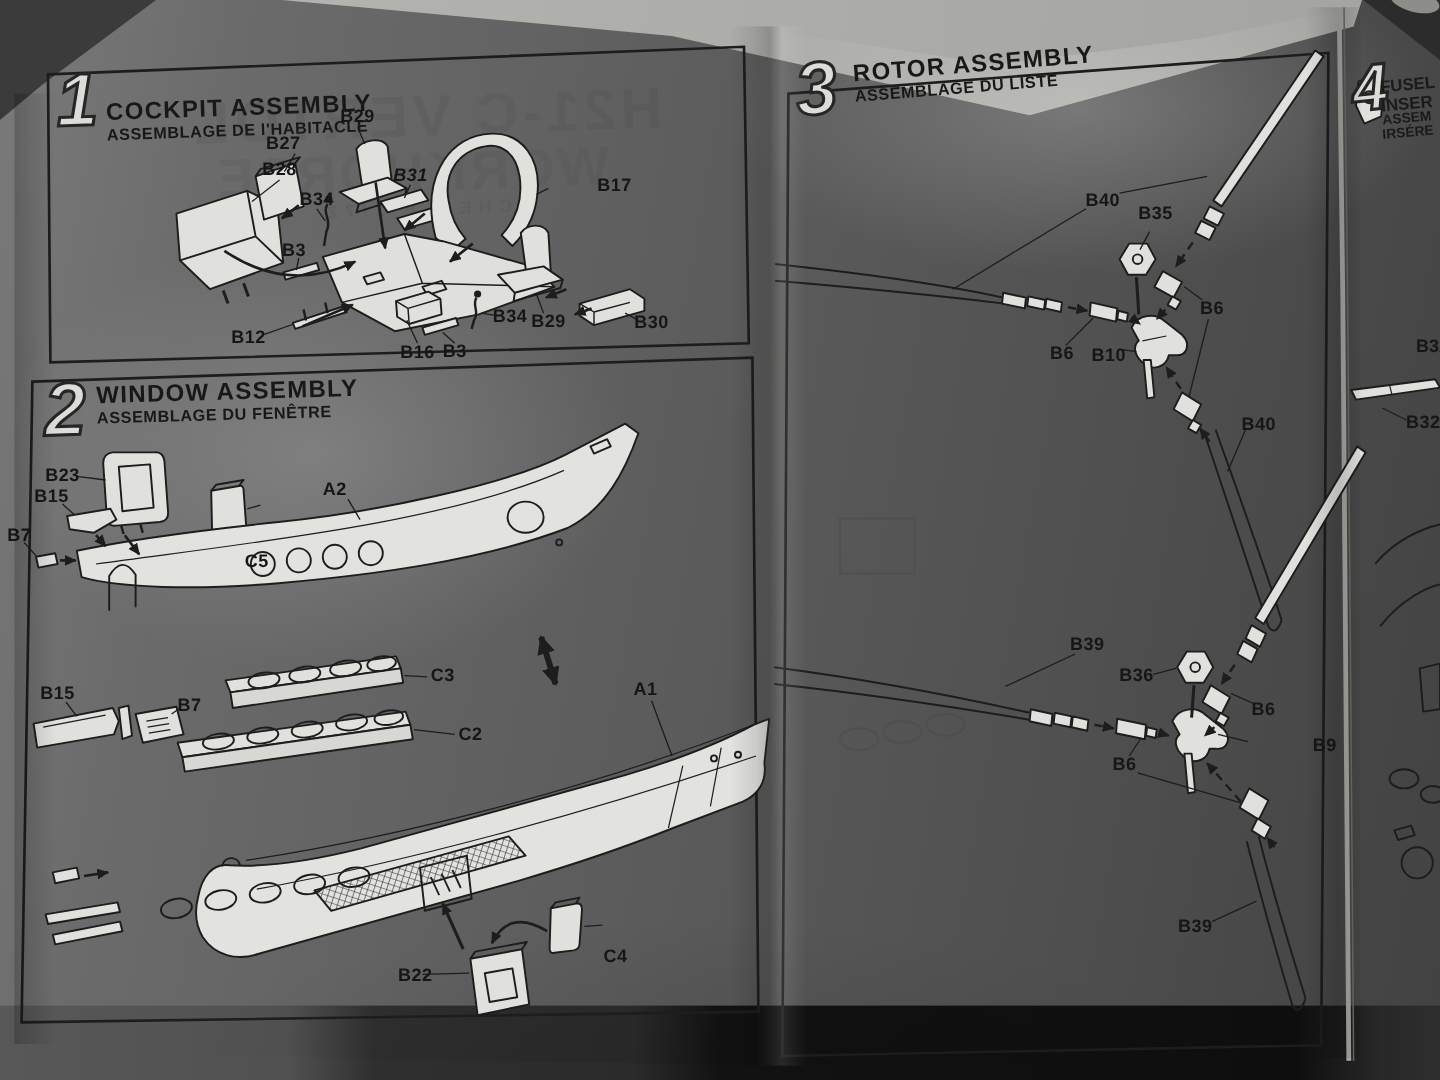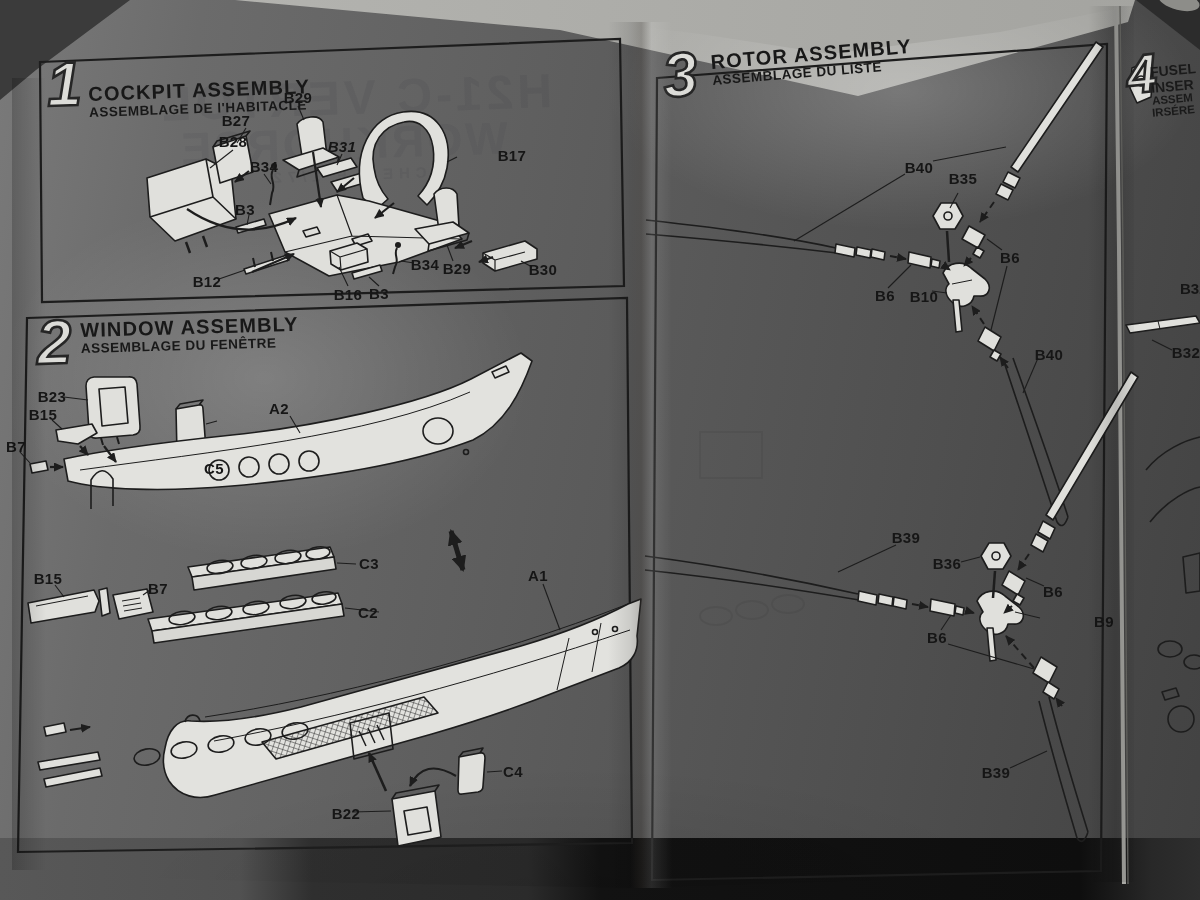--- a/index.html
+++ b/index.html
@@ -358,24 +358,24 @@
   <span class="plabel" style="left:543px; top:269px;">B30</span>
 
   <span class="plabel" style="left:52px; top:396px;">B23</span>
   <span class="plabel" style="left:43px; top:414px;">B15</span>
   <span class="plabel" style="left:16px; top:446px;">B7</span>
   <span class="plabel" style="left:214px; top:421px;margin-top:47px;">C5</span>
   <span class="plabel" style="left:279px; top:408px;">A2</span>
   <span class="plabel" style="left:48px; top:578px;">B15</span>
   <span class="plabel" style="left:158px; top:588px;">B7</span>
   <span class="plabel" style="left:369px; top:563px;">C3</span>
-  <span class="plabel" style="left:368px; top:612px;text-align:center;">C2</span>
+  <span class="plabel" style="left:392px; top:612px;text-align:center;">C2</span>
   <span class="plabel" style="left:538px; top:575px;text-align:right;">A1</span>
   <span class="plabel" style="left:346px; top:813px;">B22</span>
-  <span class="plabel" style="left:513px; top:771px;">C4</span>
+  <span class="plabel" style="left:513px; top:797px;">C4</span>
 
   <span class="plabel" style="left:919px; top:167px;">B40</span>
   <span class="plabel" style="left:963px; top:178px;">B35</span>
   <span class="plabel" style="left:1010px; top:257px;">B6</span>
   <span class="plabel" style="left:924px; top:296px;">B10</span>
   <span class="plabel" style="left:885px; top:295px;">B6</span>
   <span class="plabel" style="left:1049px; top:354px;">B40</span>
   <span class="plabel" style="left:906px; top:537px;">B39</span>
   <span class="plabel" style="left:947px; top:563px;">B36</span>
   <span class="plabel" style="left:1053px; top:591px;">B6</span>

